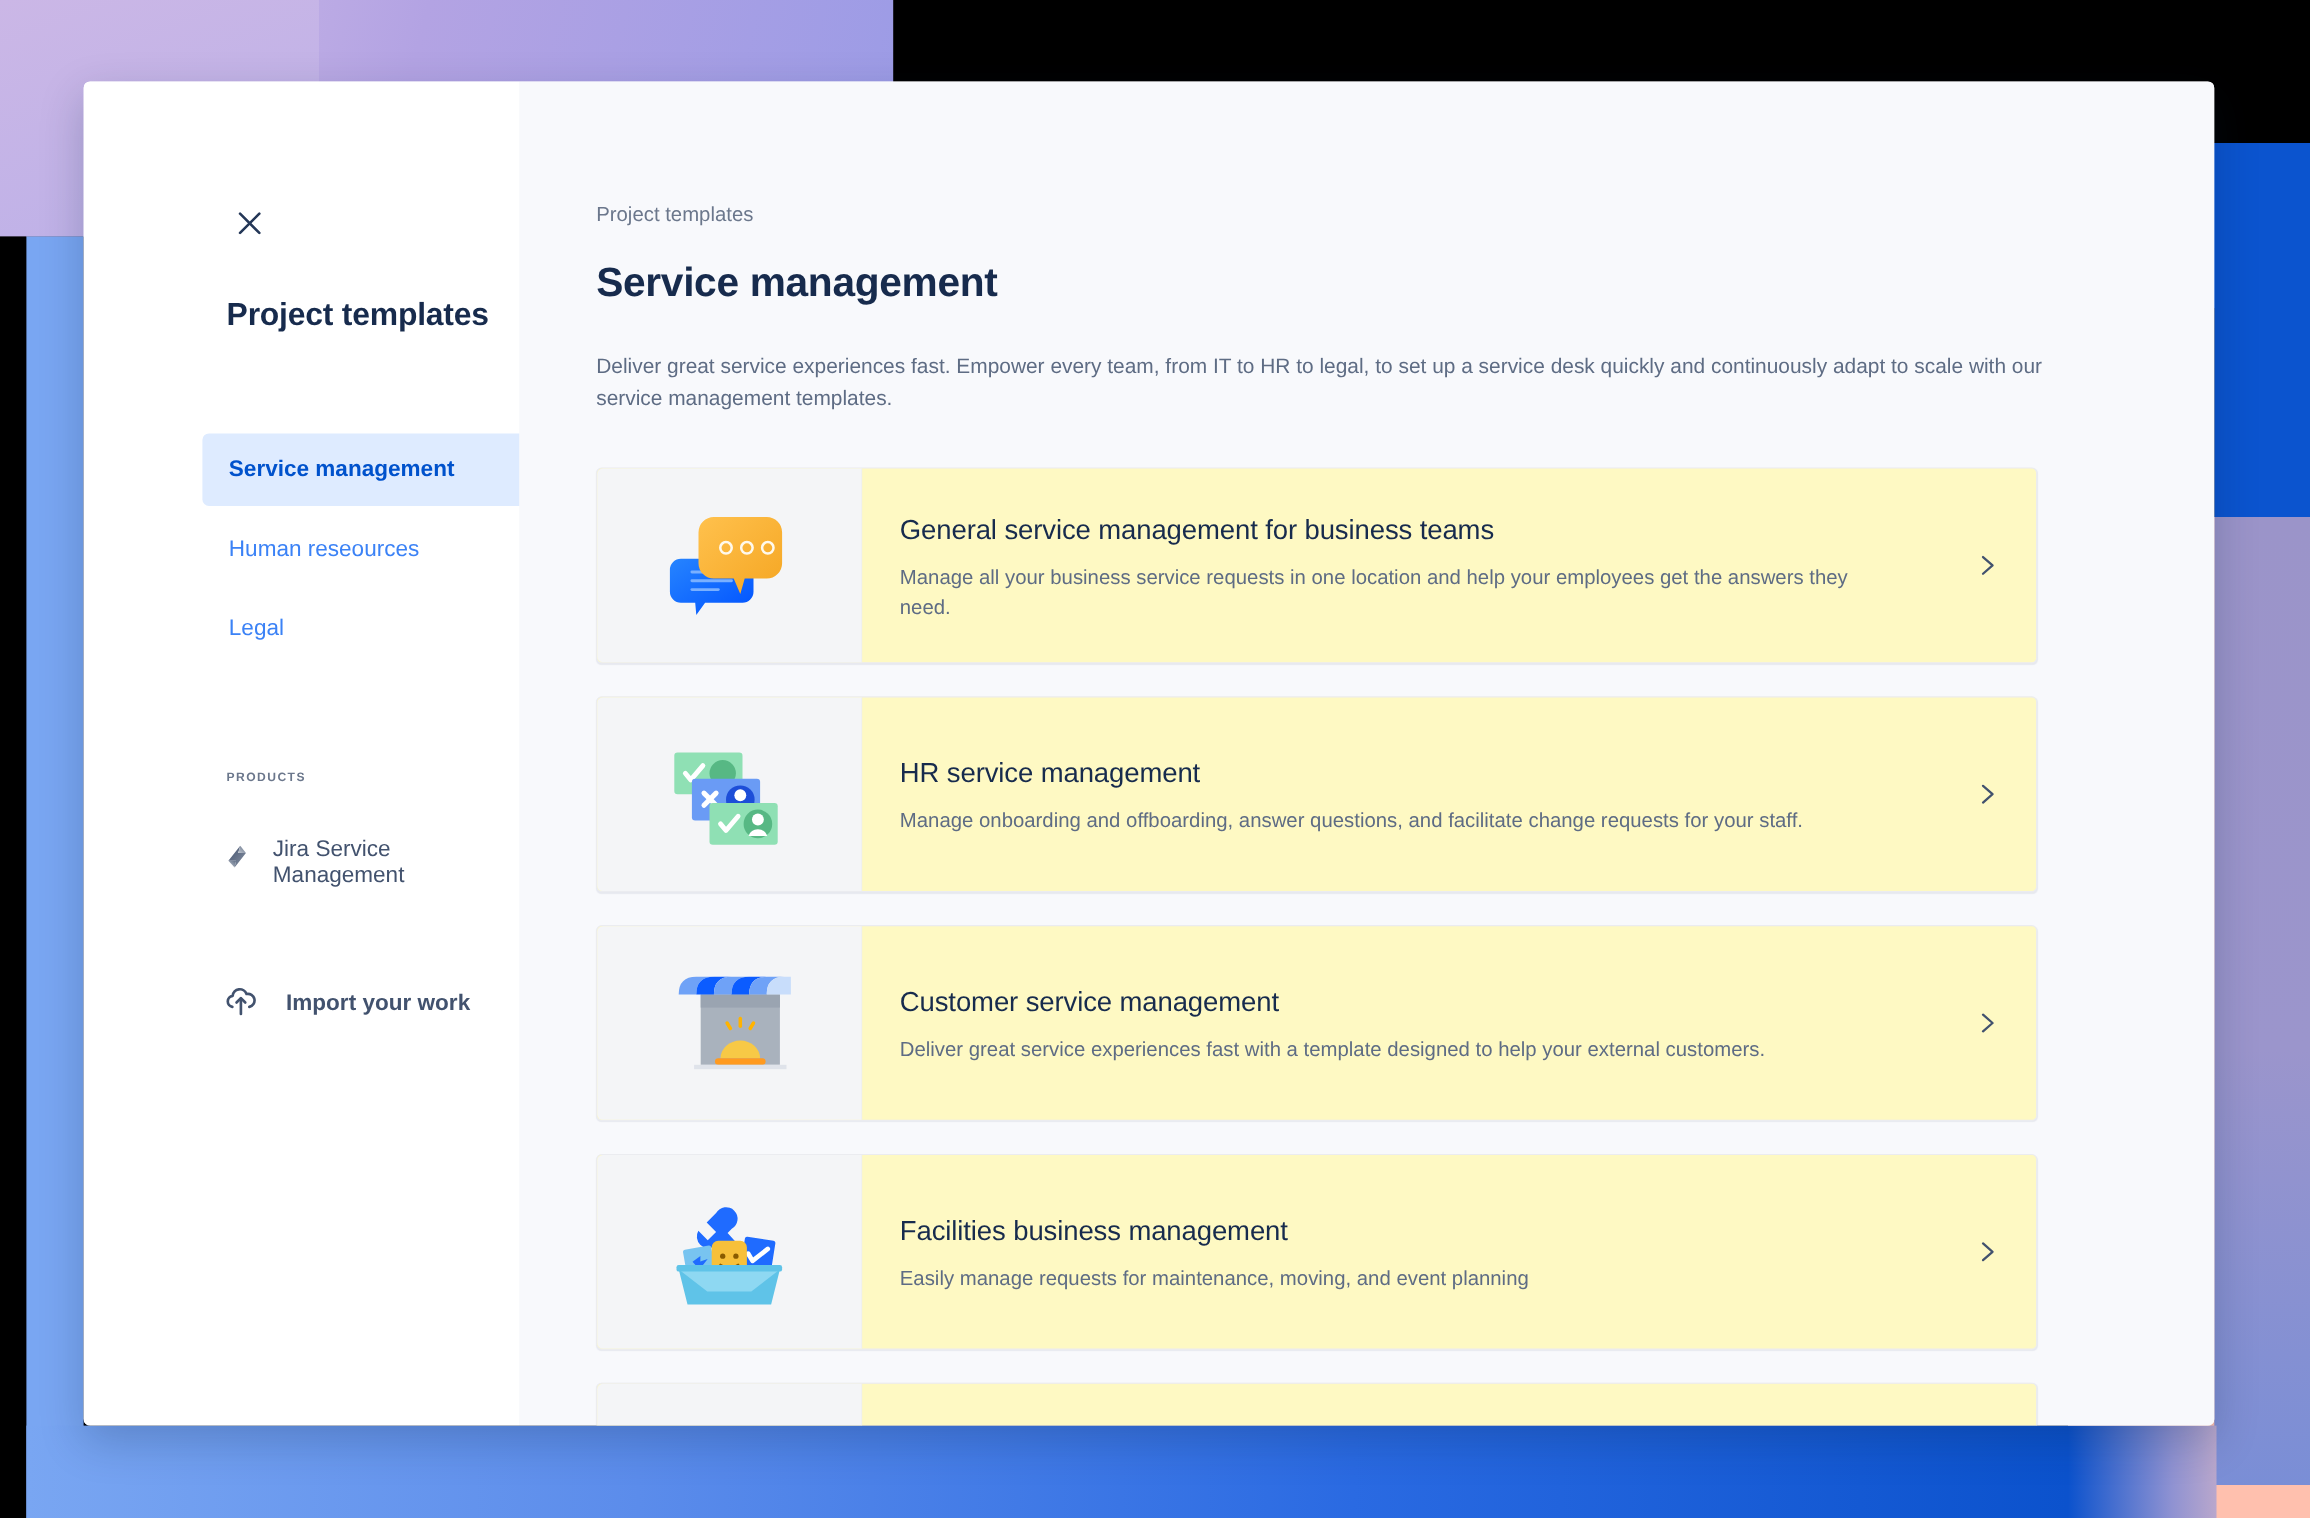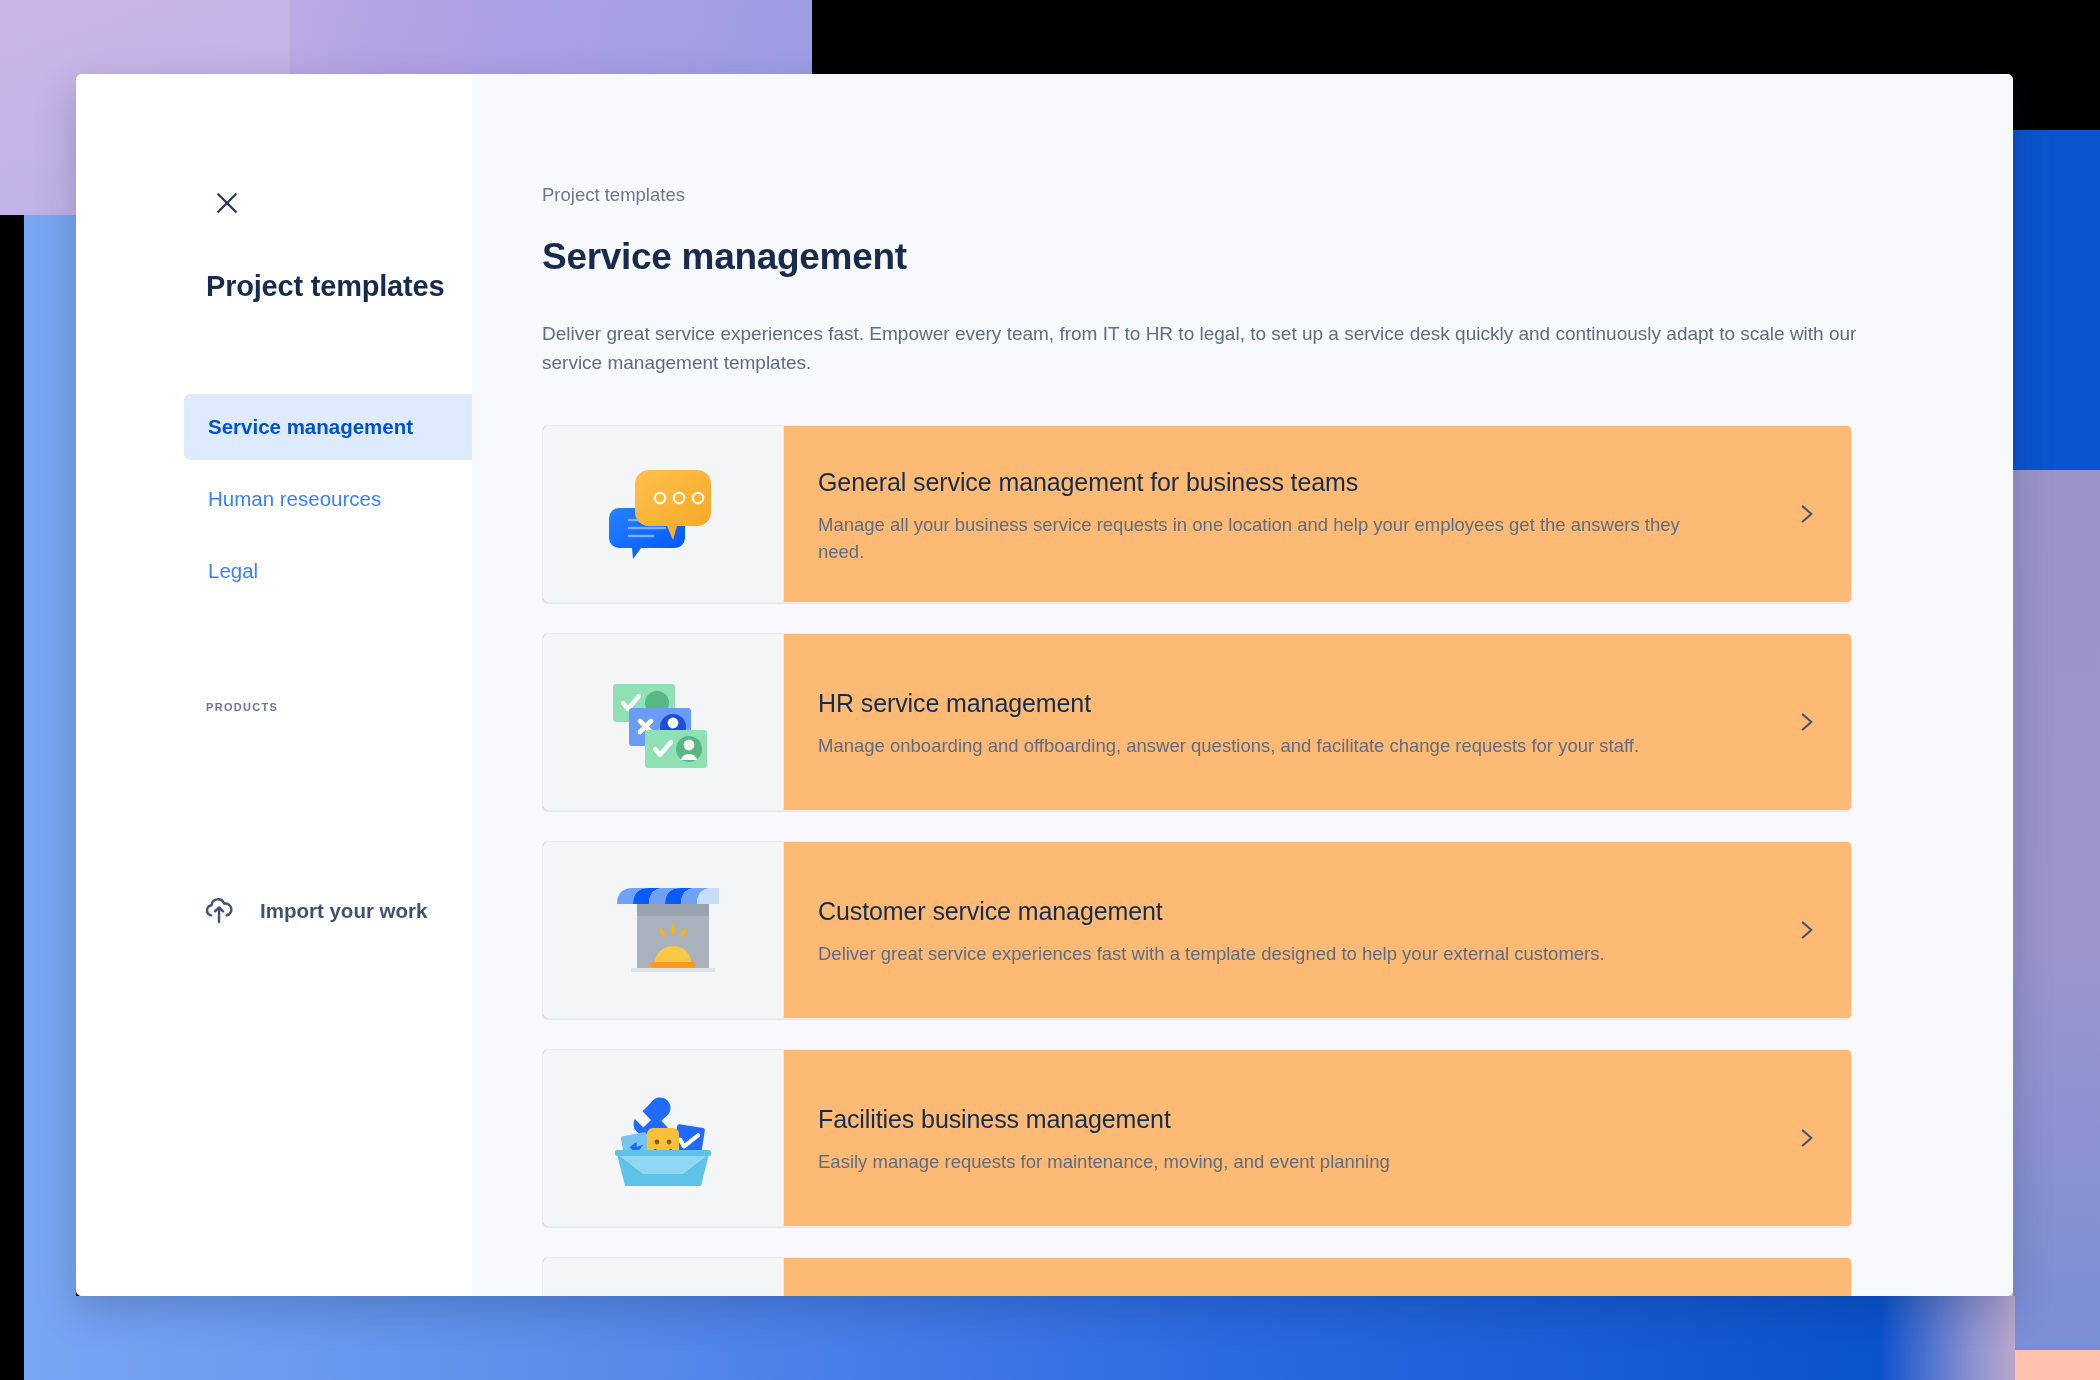--- a/index.html
+++ b/index.html
@@ -66,21 +66,21 @@
   .import-row .iname{font-size:20.5px;color:#42526e;font-weight:700;}
 
   
   #main{flex:1;background:#f8f9fc;padding:110px 0 0 70px;box-sizing:border-box;
     overflow:hidden;position:relative;}
   .breadcrumb{font-size:18.5px;color:#6b778c;margin:0 0 30px 0;}
   .main-title{font-size:37px;font-weight:600;color:#172b4d;margin:0 0 42px 0;letter-spacing:-.3px;}
   .main-desc{font-size:19px;line-height:1.5;color:#5e6c84;max-width:1330px;margin:16px 0 48px 0;}
 
   .cards{display:flex;flex-direction:column;gap:30px;width:1310px;}
-  .card{display:flex;align-items:stretch;background:#fdba74;border:1px solid #ebecf0;
+  .card{display:flex;align-items:stretch;background:#fef9c3;border:1px solid #ebecf0;
     border-radius:5px;min-height:176px;cursor:pointer;box-shadow:0 1px 1px rgba(9,30,66,.07);}
   .card-thumb{width:240px;flex:0 0 240px;background:#f4f5f7;border-right:1px solid #ebecf0;
     display:flex;align-items:center;justify-content:center;border-radius:5px 0 0 5px;}
   .card-body{flex:1;padding:40px 34px 36px 34px;display:flex;flex-direction:column;
     justify-content:center;}
   .card-title{font-size:25px;font-weight:500;color:#172b4d;margin:0 0 14px 0;letter-spacing:-.1px;}
   .card-desc{font-size:18.5px;line-height:1.46;color:#5e6c84;max-width:920px;margin:0;}
   .card-arrow{width:90px;flex:0 0 90px;display:flex;align-items:center;justify-content:center;color:#42526e;}
   .icon-wrap{width:120px;height:120px;display:block;}
 </style>
@@ -122,20 +122,40 @@
         <div class="nav-item">
           <span>Human reseources</span>
         </div>
         <div class="nav-item">
           <span>Legal</span>
         </div>
       </div>
 
       <div class="products-label">PRODUCTS</div>
 
+      <div class="product-row">
+        <span>
+          <svg width="30" height="30" viewBox="0 0 32 32">
+            <defs>
+              <linearGradient id="jsmA" x1="0" y1="0" x2="1" y2="1">
+                <stop offset="0" stop-color="#42526e"></stop>
+                  <stop offset="1" stop-color="#8993a4"></stop>
+              </linearGradient>
+              <linearGradient id="jsmB" x1="1" y1="0" x2="0" y2="1">
+                <stop offset="0" stop-color="#5e6c84"></stop>
+                  <stop offset="1" stop-color="#c1c7d0"></stop>
+              </linearGradient>
+            </defs>
+            <path d="M17.5 2 L6 16.5 L13.5 16.5 L12 23 L23 9 L15.5 9 Z" fill="url(#jsmA)"></path>
+            <path d="M13.5 16.5 L6 16.5 L12 23 Z" fill="url(#jsmB)"></path>
+            <path d="M23 9 L15.5 9 L17.5 2 Z" fill="url(#jsmB)"></path>
+          </svg>
+        </span>
+        <span class="pname">Jira Service Management</span>
+      </div>
 
       <div class="import-row">
         <span>
           <svg width="34" height="34" viewBox="0 0 24 24" fill="none" stroke="#42526e" stroke-width="1.7" stroke-linecap="round" stroke-linejoin="round">
             <path d="M6.5 16.5 A3.6 3.6 0 0 1 6.7 9.4 A4.6 4.6 0 0 1 15.6 8.2 A3.9 3.9 0 0 1 17.4 16.5"></path>
             <line x1="12" y1="21" x2="12" y2="11.2"></line>
             <polyline points="9.2,13.7 12,10.9 14.8,13.7"></polyline>
           </svg>
         </span>
         <span class="iname">Import your work</span>

